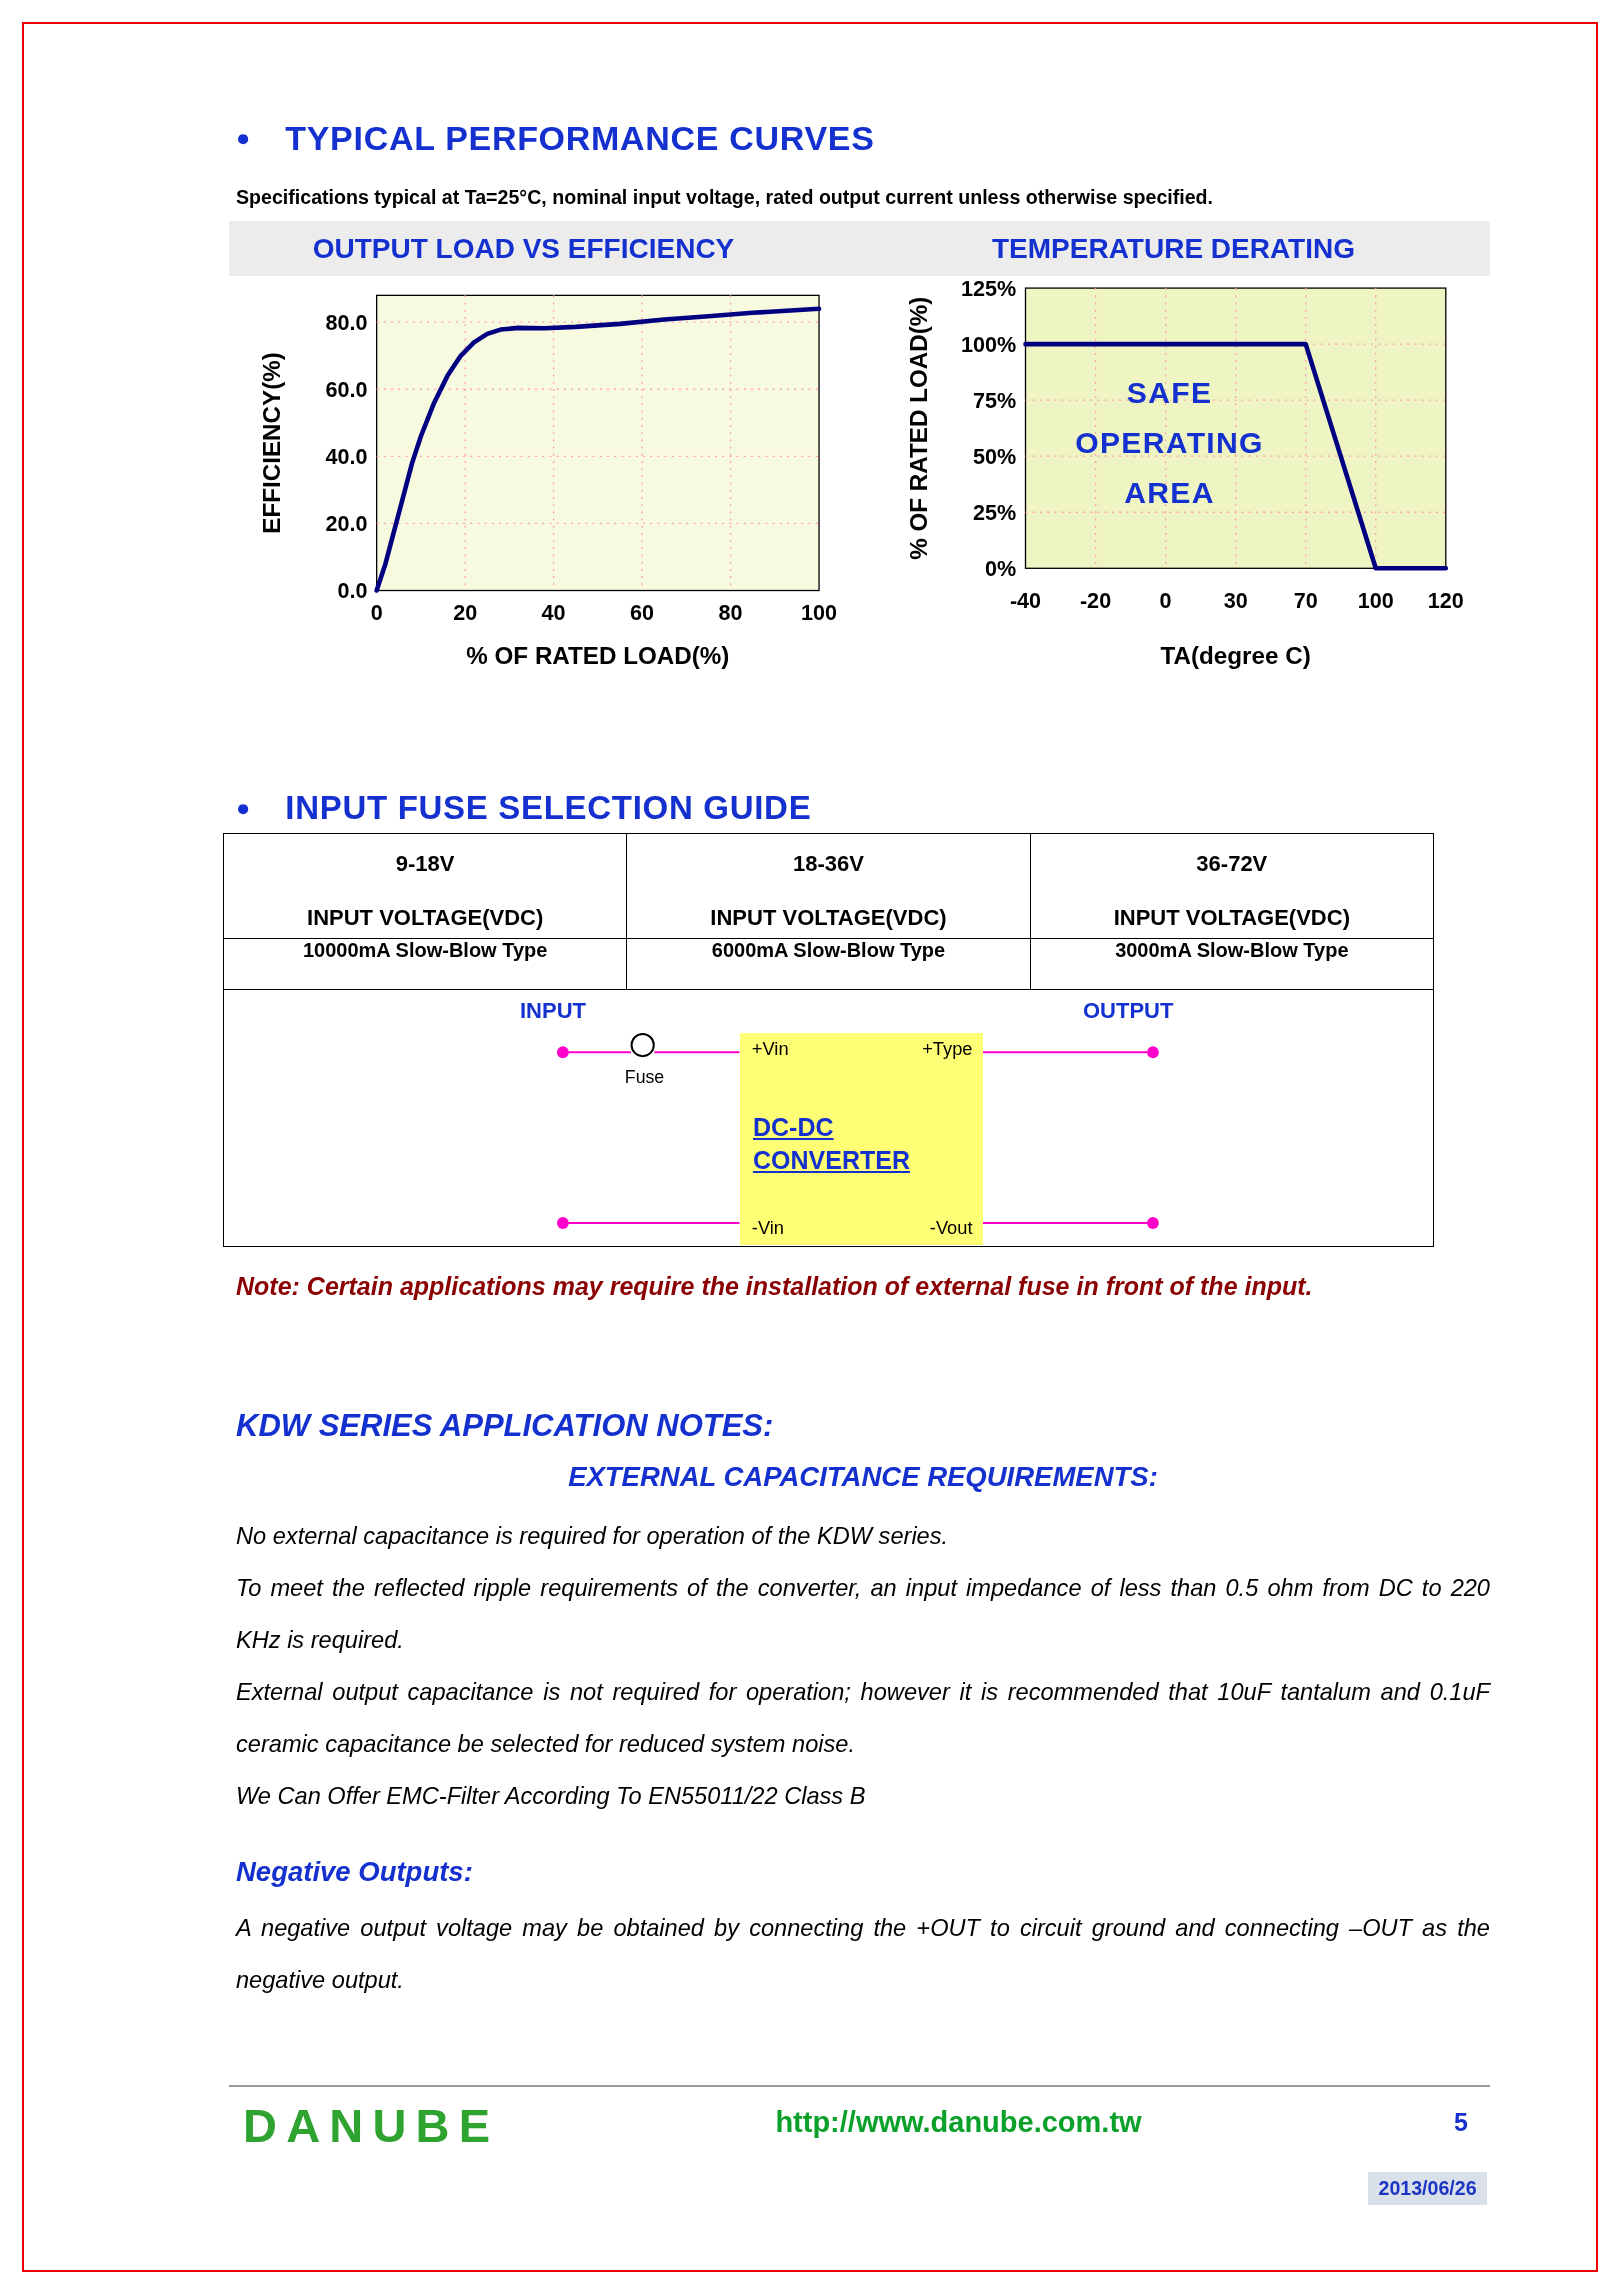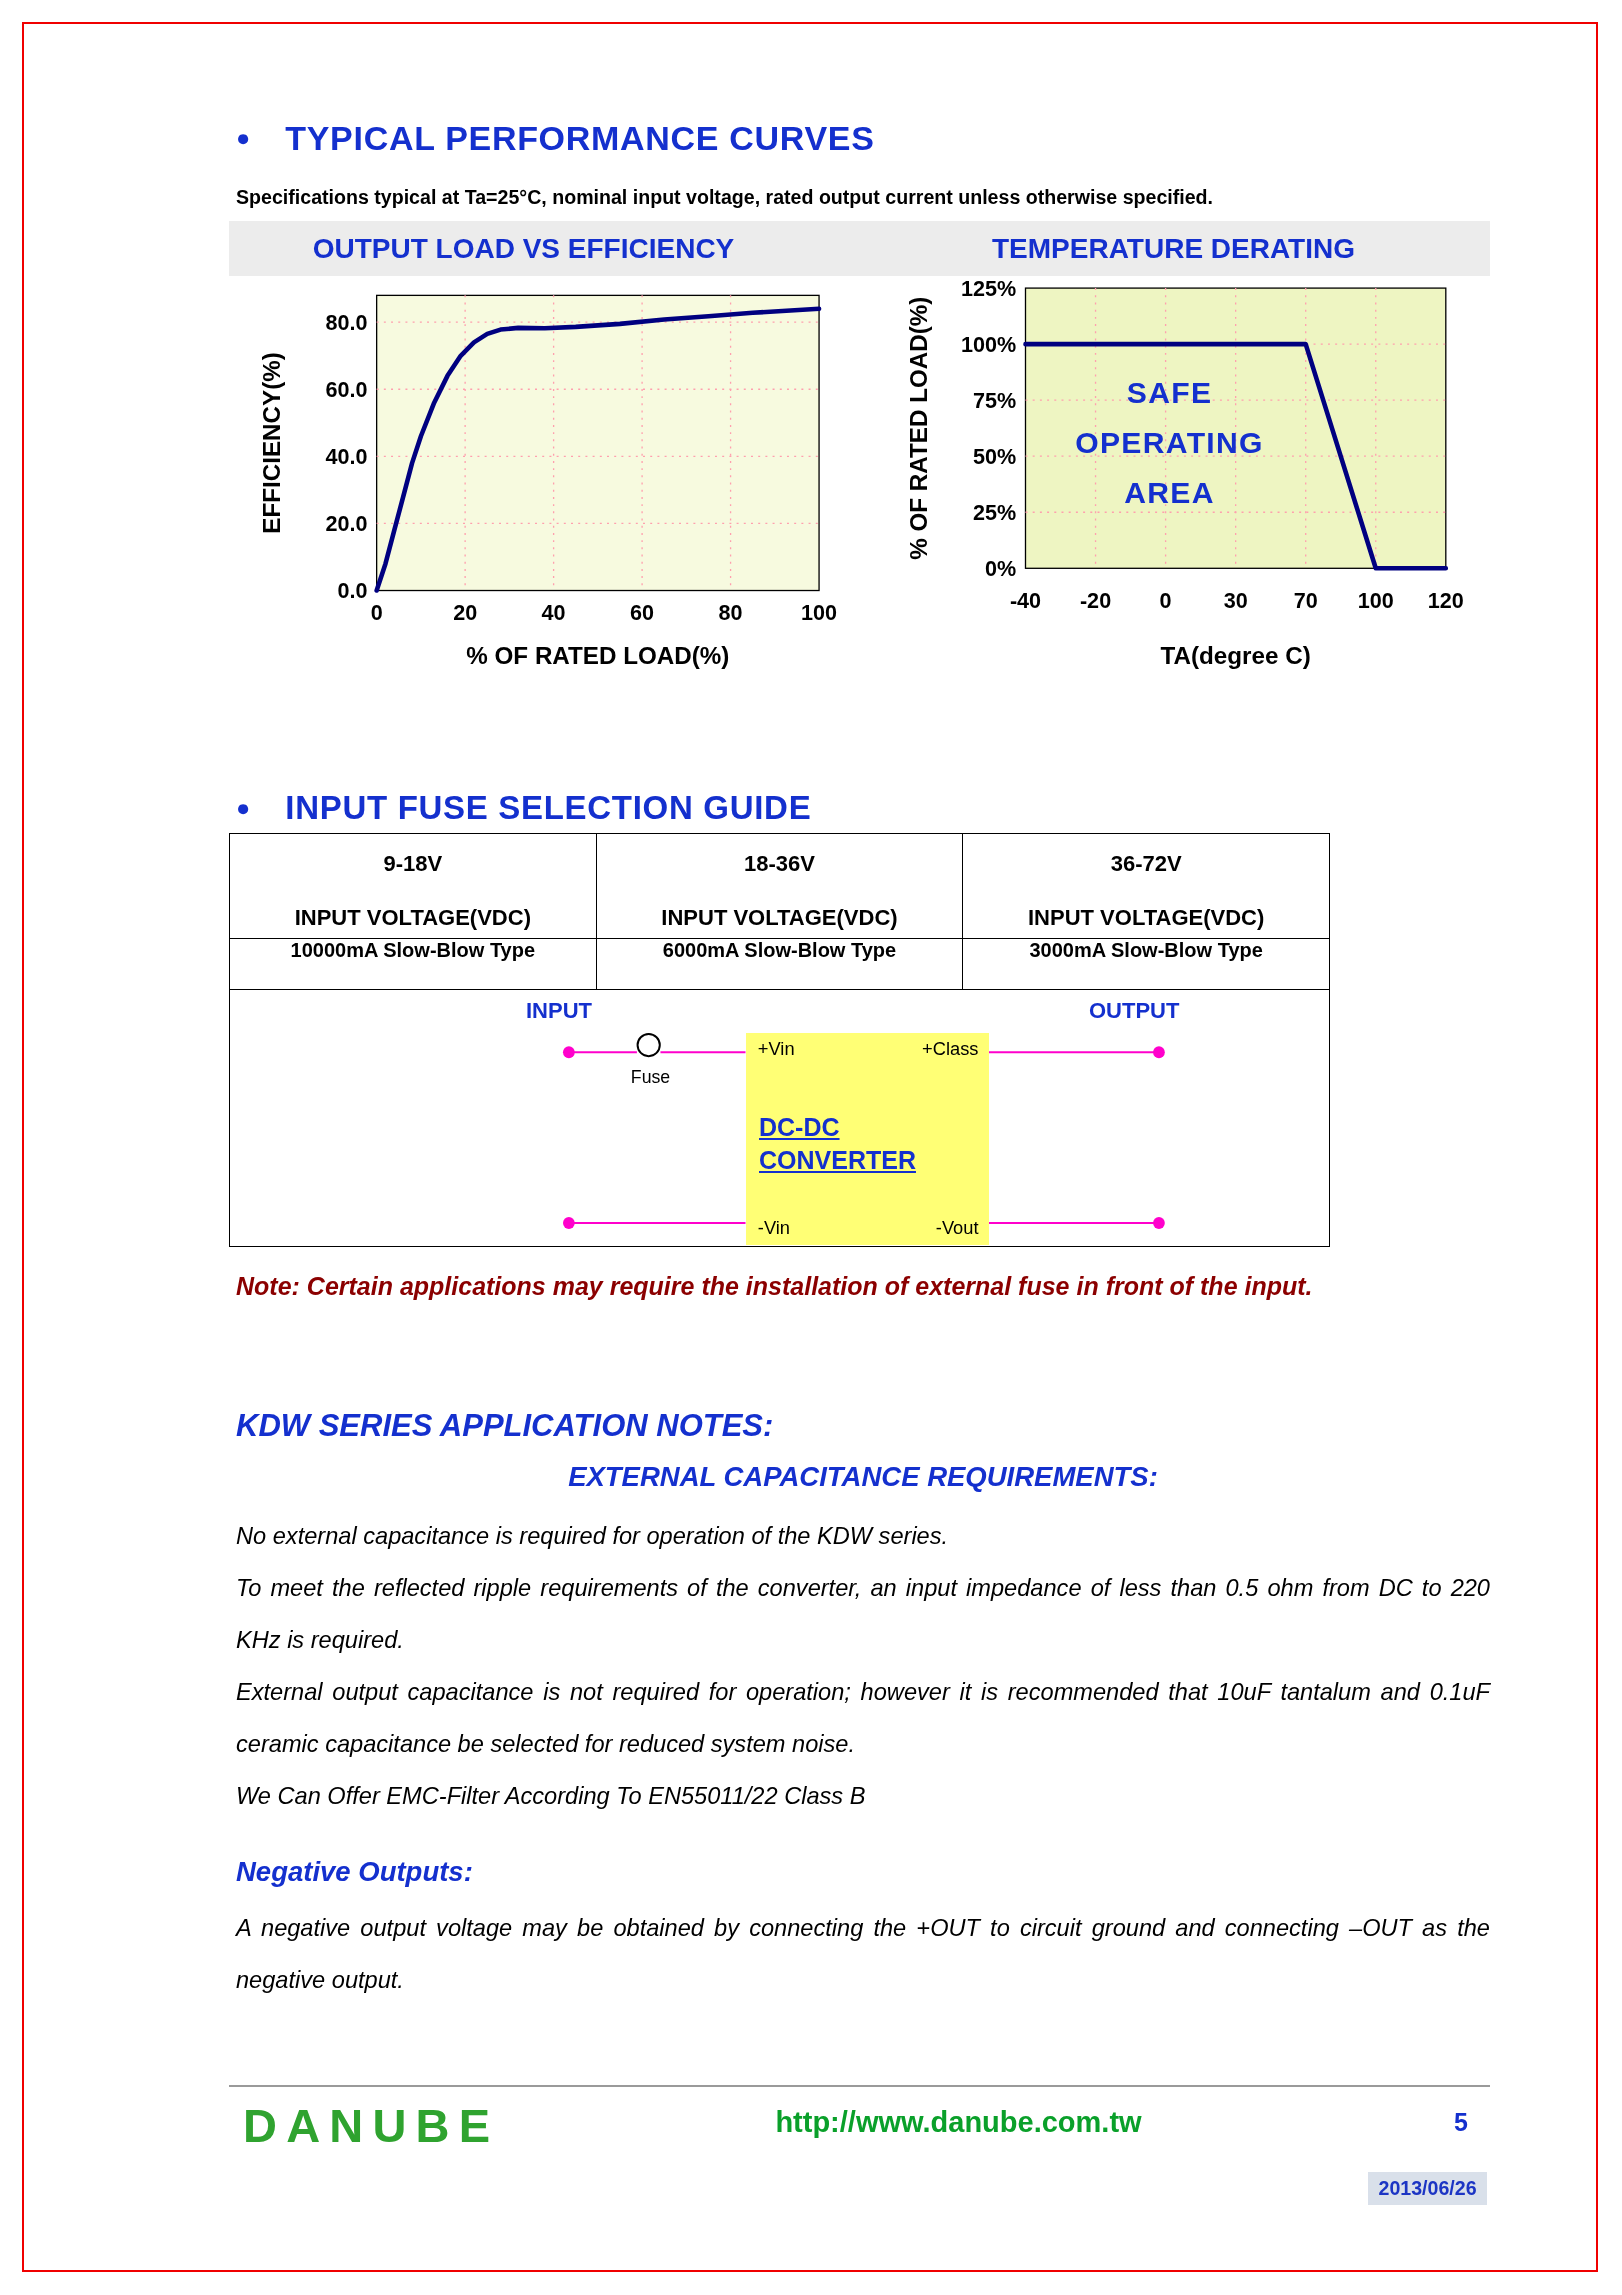--- a/index.html
+++ b/index.html
@@ -24,21 +24,21 @@
   .chart{position:absolute;top:0;}
   #chart1{left:251px;}
   #chart2{left:903px;}
   .chart text.tick{font:bold 33px "Liberation Sans",sans-serif;fill:#000;}
   .chart text.axis{font:bold 37px "Liberation Sans",sans-serif;fill:#000;}
   .chart text.ann{font:bold 46px "Liberation Sans",sans-serif;fill:#1430ce;letter-spacing:2px;}
 
   
   .fuse-heading{left:236px;top:789px;display:flex;align-items:center;}
   .fuse-heading .sec-title{font-size:33px;}
-  table.fuse{left:229px;top:833px;position:absolute;border-collapse:collapse;table-layout:fixed;width:1101px;}
+  table.fuse{left:223px;top:833px;position:absolute;border-collapse:collapse;table-layout:fixed;width:1211px;}
   table.fuse td{border:1.3px solid #000;text-align:center;vertical-align:top;padding:0;}
   td.hdr{height:104px;}
   td.hdr .l1{font-size:22px;font-weight:bold;margin-top:17px;}
   td.hdr .l2{font-size:22px;font-weight:bold;margin-top:27.5px;}
   td.fuseval{height:50px;font-size:20px;font-weight:bold;vertical-align:middle;}
   td.diagram{height:256px;position:relative;}
   .dlabel{position:absolute;color:#1430ce;font-weight:bold;font-size:22px;}
   .fuse-cap{position:absolute;left:391px;top:77px;width:59px;text-align:center;font-size:17.7px;color:#000;font-weight:normal;}
   .conv-box{position:absolute;left:516px;top:43px;width:243px;height:212px;background:#ffff75;text-align:left;}
   .pin{position:absolute;font-size:18.3px;font-weight:normal;color:#000;}
@@ -176,21 +176,21 @@
         <circle cx="518" cy="95" r="9" fill="#ff00cc"></circle>
         <circle cx="1420" cy="95" r="9" fill="#ff00cc"></circle>
         <circle cx="518" cy="356" r="9" fill="#ff00cc"></circle>
         <circle cx="1420" cy="356" r="9" fill="#ff00cc"></circle>
       </svg>
       <div class="dlabel" style="left:296px;top:7.9px;">INPUT</div>
       <div class="dlabel" style="left:859px;top:7.9px;">OUTPUT</div>
       <div class="fuse-cap">Fuse</div>
       <div class="conv-box">
         <div class="pin" style="left:11.8px;top:5.2px;">+Vin</div>
-        <div class="pin" style="right:10.5px;top:5.2px;">+Class</div>
+        <div class="pin" style="right:10.5px;top:5.2px;">+Type</div>
         <div class="conv-name" style="top:80px;">DC-DC</div>
         <div class="conv-name" style="top:113px;">CONVERTER</div>
         <div class="pin" style="left:11.8px;bottom:6.5px;">-Vin</div>
         <div class="pin" style="right:10.5px;bottom:6.5px;">-Vout</div>
       </div>
     </td>
   </tr>
 </tbody>
   </table>
 

